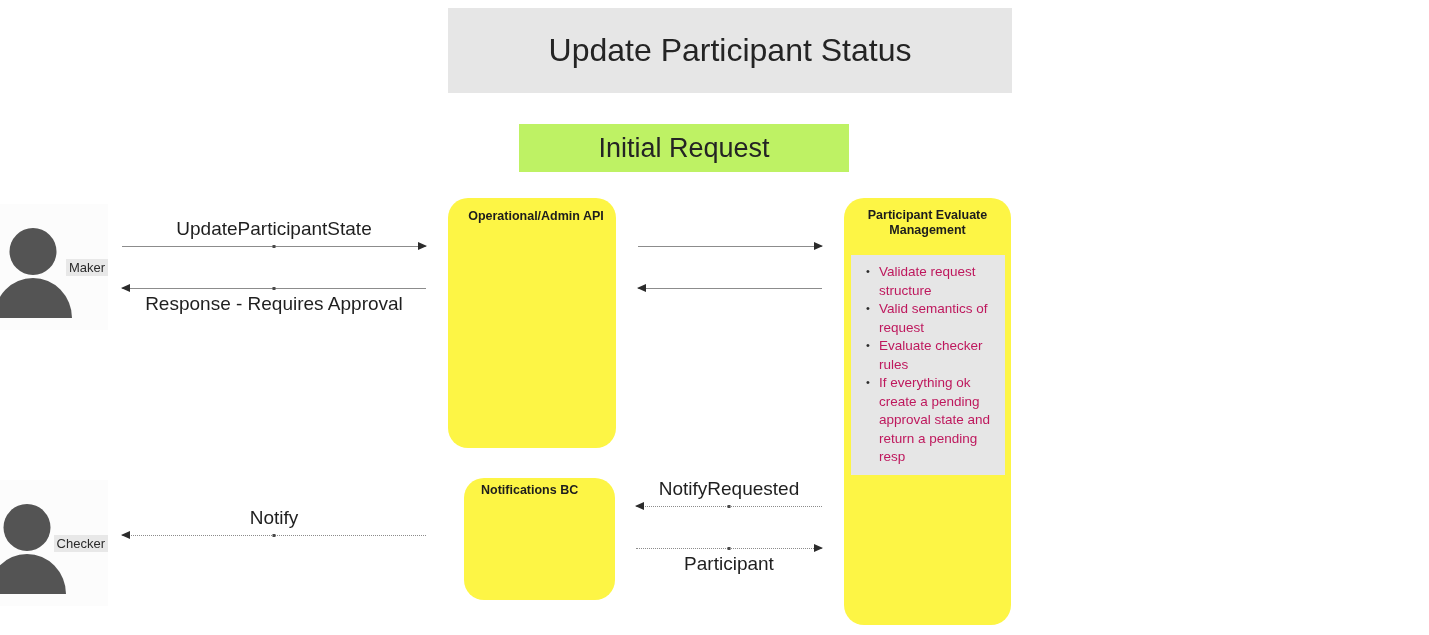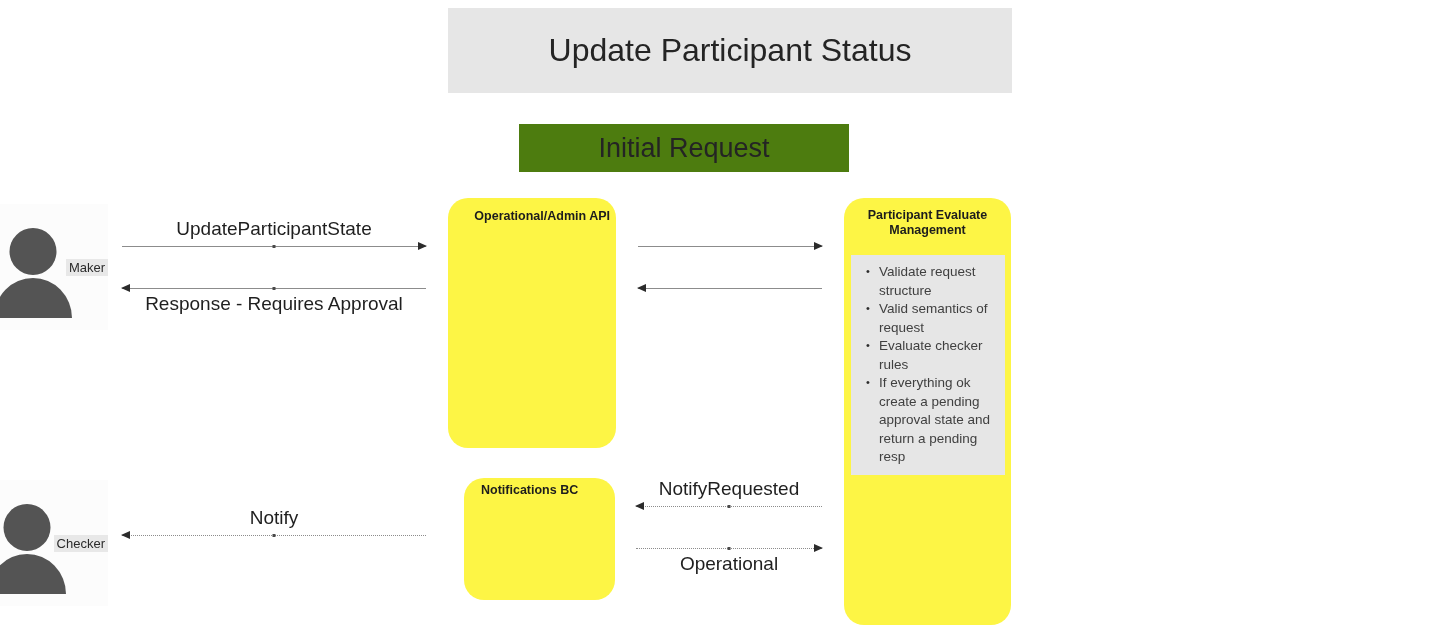--- a/index.html
+++ b/index.html
@@ -32,21 +32,21 @@
   }
   #title-banner {
     left: 448px; top: 8px;
     width: 564px; height: 85px;
     background: #e6e6e6;
     font-size: 32px;
   }
   #phase-banner {
     left: 519px; top: 124px;
     width: 330px; height: 48px;
-    background: #4d7c0f;
+    background: #bef264;
     font-size: 27px;
     text-align: right;
   }
 
   
   .actor {
     position: absolute;
     width: 108px;
     background: #fcfcfc;
     display: flex;
@@ -106,21 +106,21 @@
     left: 0; right: 0;
     top: 10px;
     text-align: center;
     font-size: 12.5px;
     font-weight: bold;
     color: #1d1d1d;
     line-height: 15px;
     padding: 0 6px;
     box-sizing: border-box;
   }
-  #box-operational-api .component-title { text-align: right; padding-left: 14px; top: 11px;}
+  #box-operational-api .component-title { text-align: center; padding-left: 14px; top: 11px;}
   #box-notifications-bc .component-title { text-align: left; padding-left: 17px; top: 5px;}
 
   
   .note-box {
     position: absolute;
     left: 7px;
     width: 154px;
     background: #e6e6e6;
     box-sizing: border-box;
     padding: 8px 4px 8px 4px;
@@ -128,21 +128,21 @@
   #note-validation { top: 57px; }
   #note-trigger    { top: 298px; }
   .note-box ul {
     margin: 0;
     padding-left: 24px;
     list-style: none;
   }
   .note-box li {
     font-size: 13.5px;
     line-height: 18.5px;
-    color: #404040;
+    color: #be185d;
     position: relative;
     margin: 0;
   }
   .note-box li::before {
     content: "\2022";
     position: absolute;
     left: -13px;
     top: -1px;
     font-size: 11px;
     color: #2b2b2b;
@@ -280,21 +280,21 @@
     <div class="line"></div>
     <div class="dot"></div>
     <div class="head"></div>
     <div class="label above">NotifyRequested</div>
   </div>
 
   <div class="msg right dotted" id="msg-notify-report">
     <div class="line"></div>
     <div class="dot"></div>
     <div class="head"></div>
-    <div class="label below">Operational</div>
+    <div class="label below">Participant</div>
   </div>
 
   <div class="msg left dotted" id="msg-notify">
     <div class="line"></div>
     <div class="dot"></div>
     <div class="head"></div>
     <div class="label above">Notify</div>
   </div>
 
 </div>

